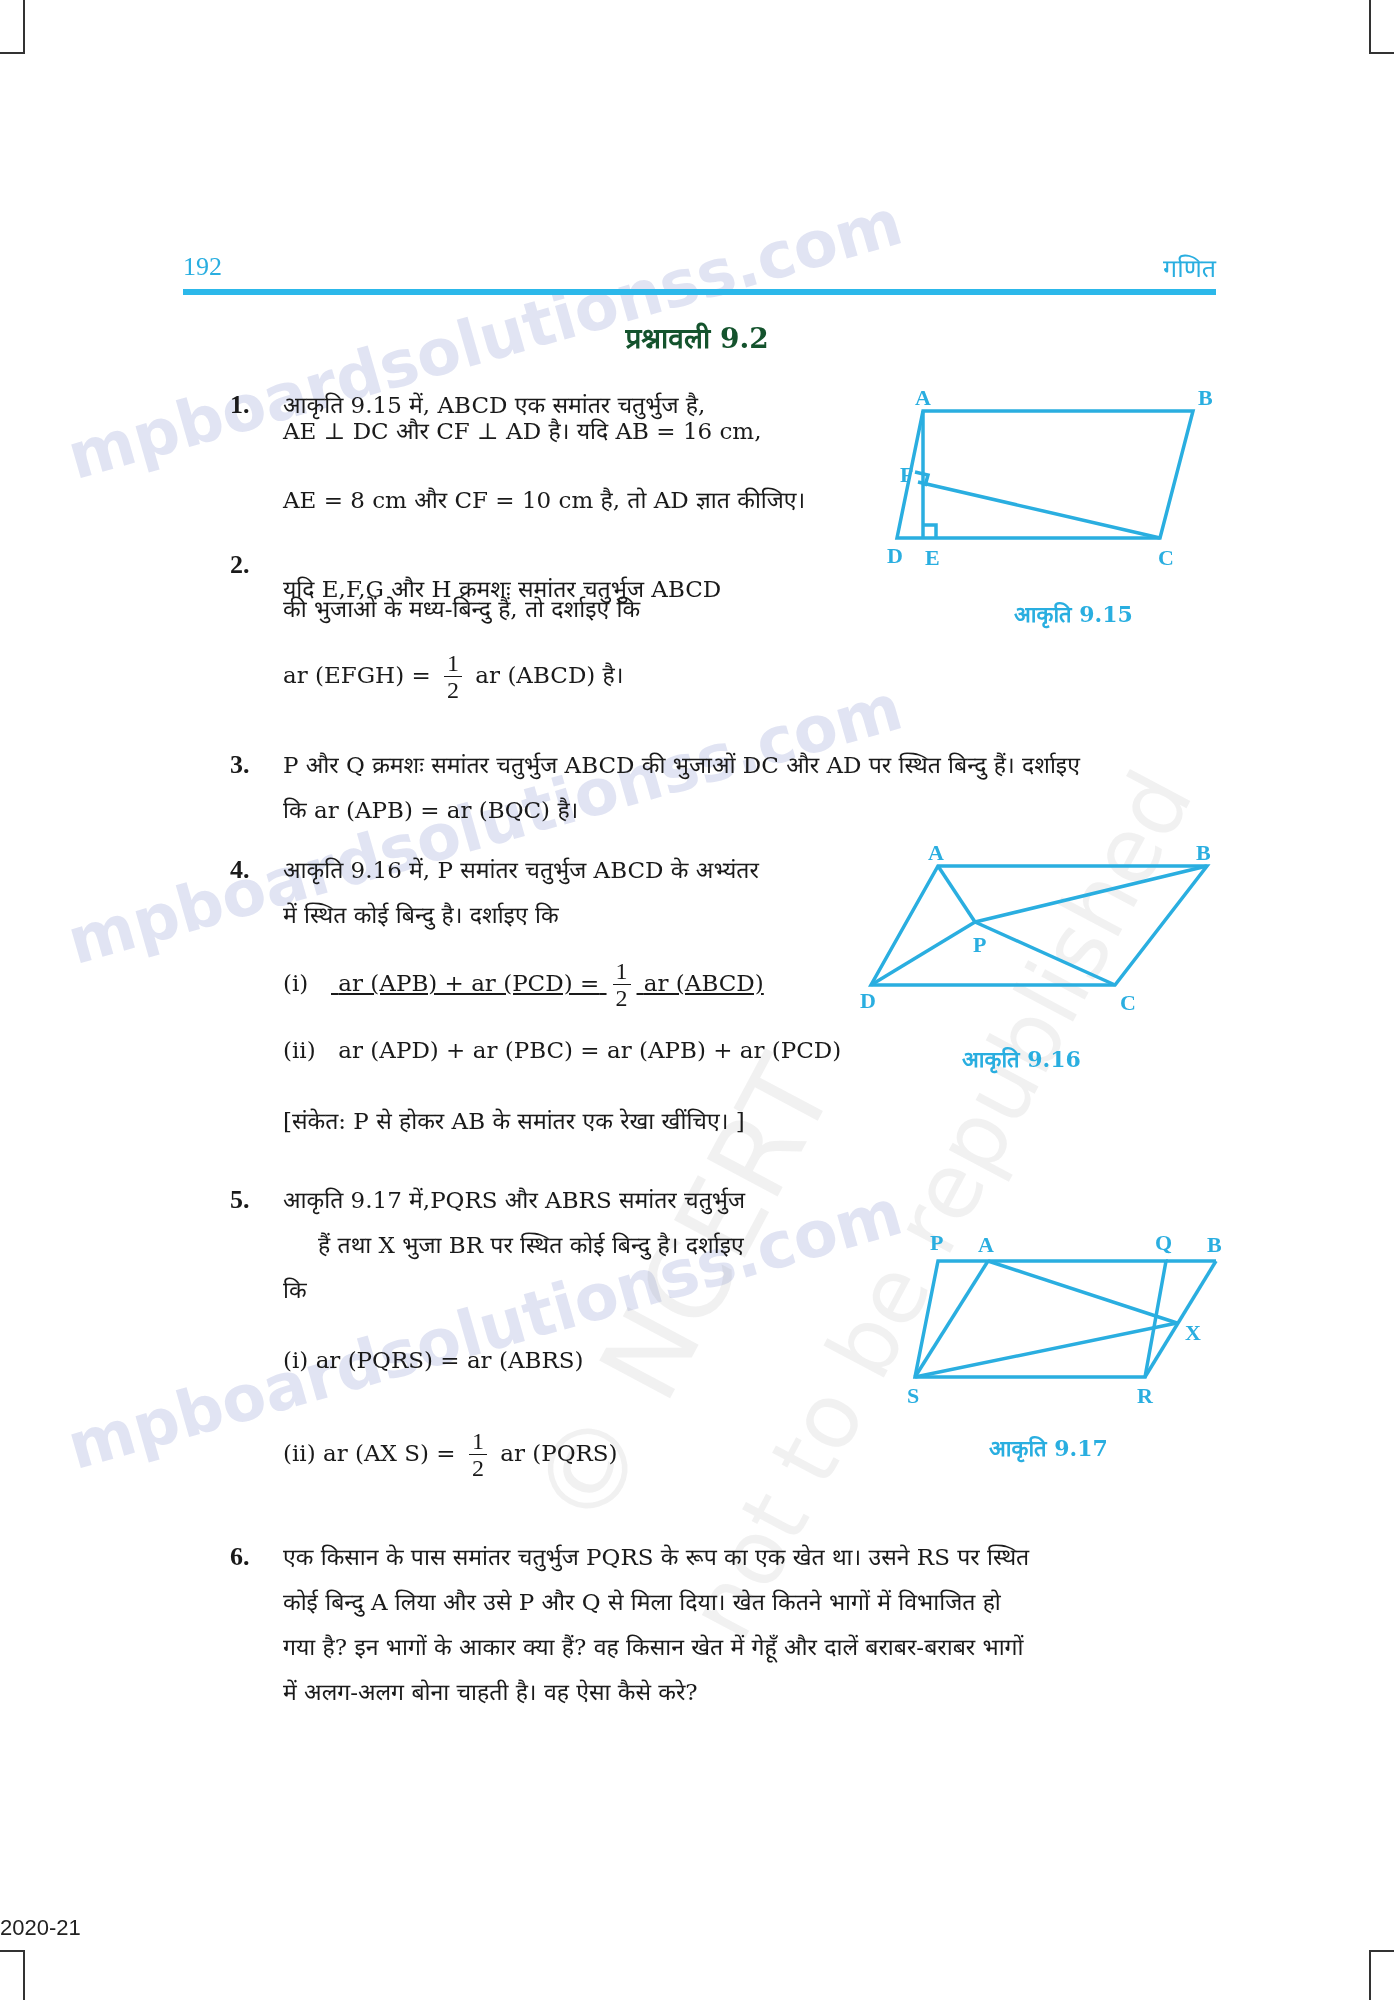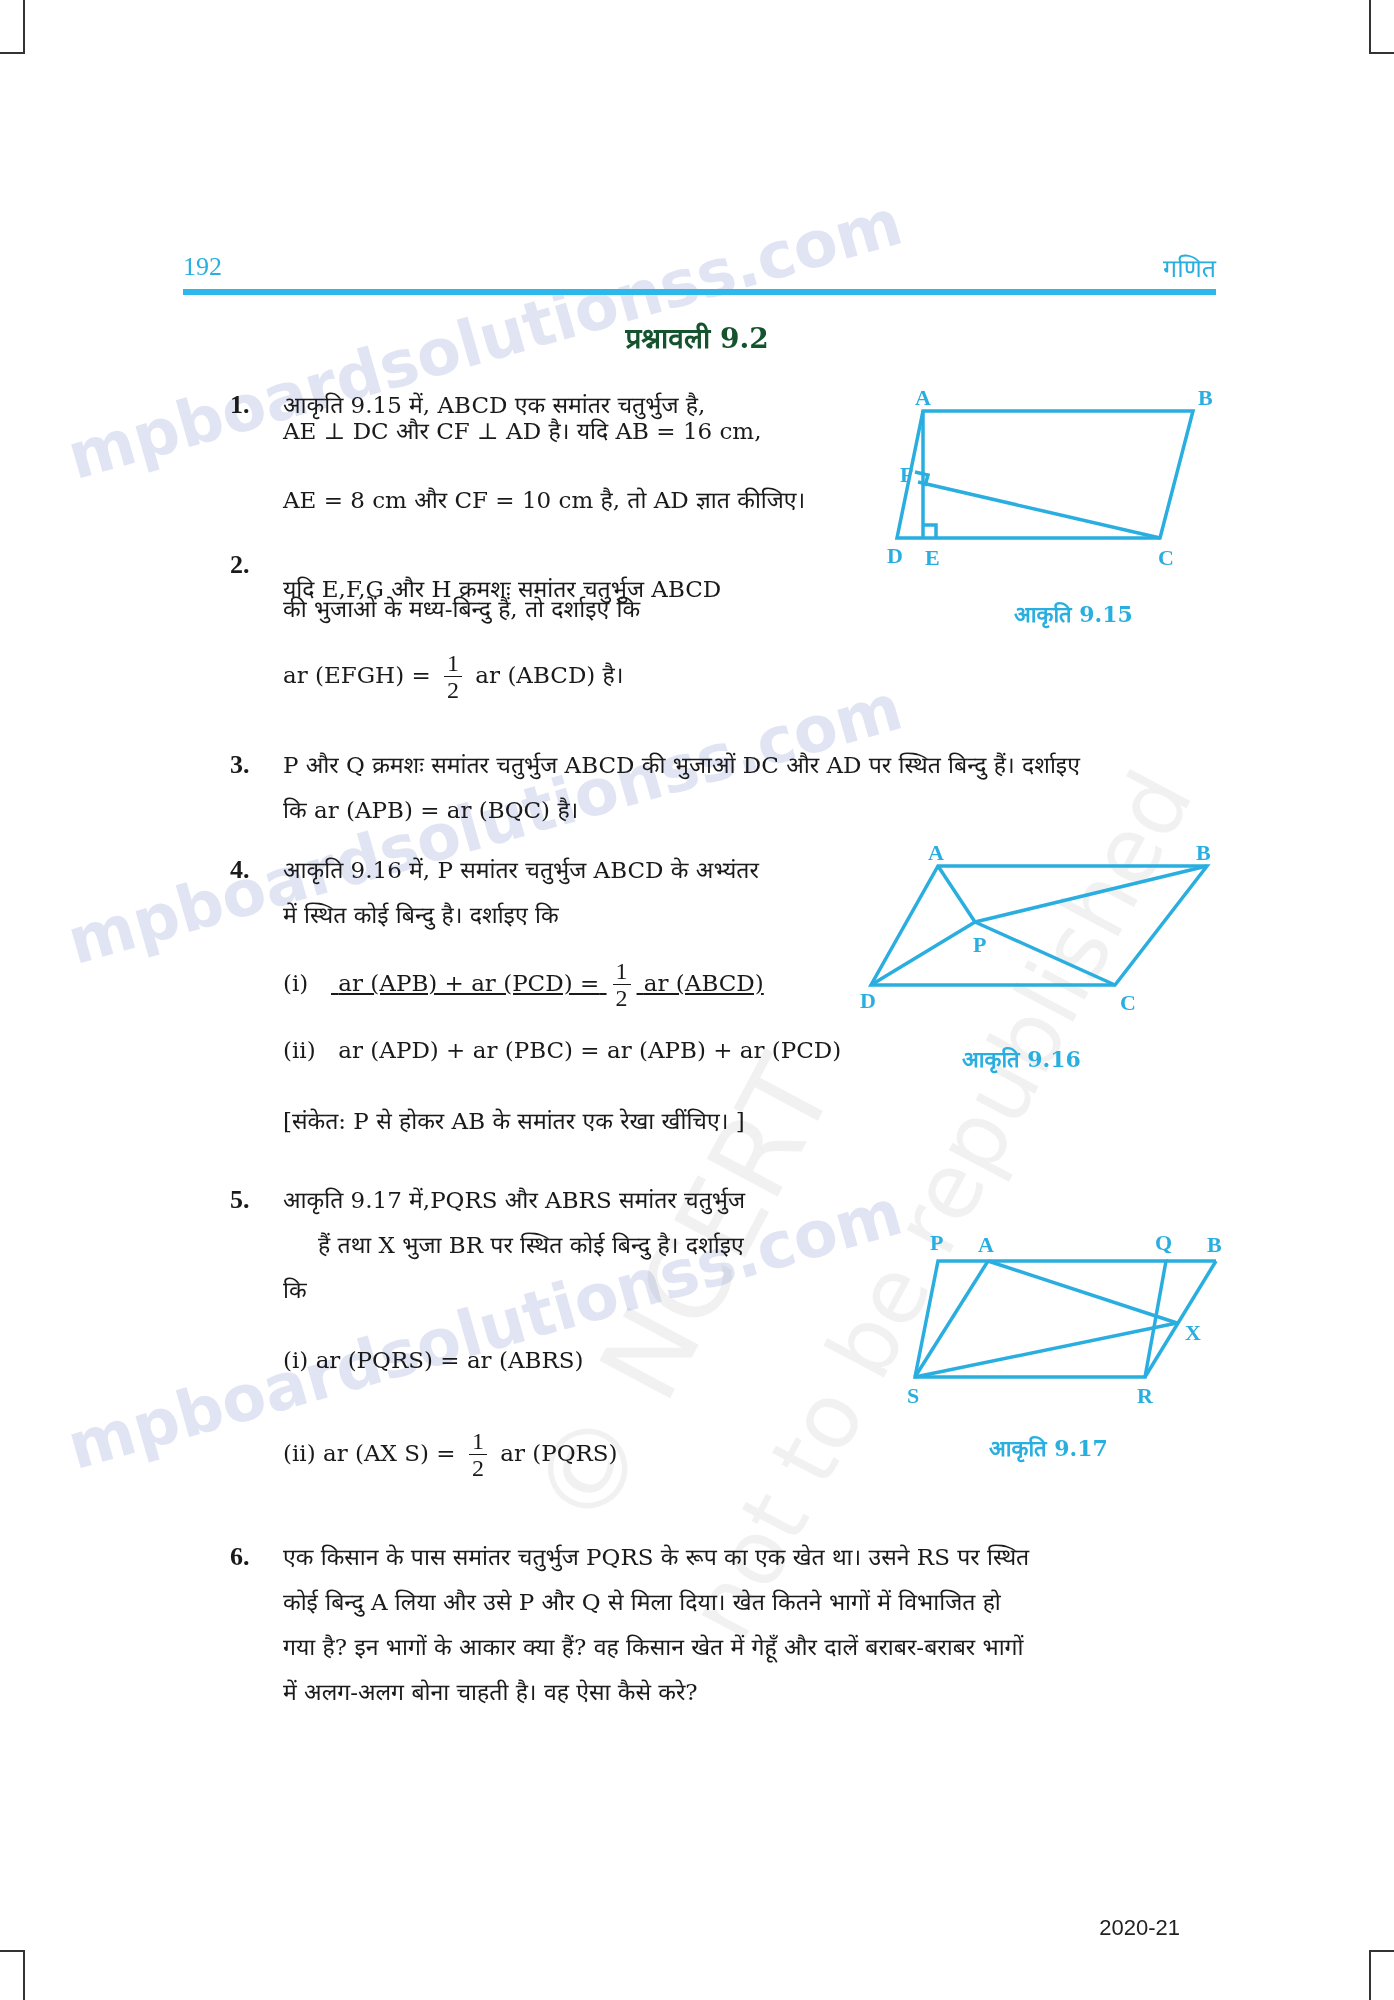--- a/index.html
+++ b/index.html
@@ -11,21 +11,21 @@
   .rule { position:absolute; left:183px; top:289px; width:1033px; height:6px; background:#2cb8ea; }
   .title { position:absolute; left:0; width:1394px; top:318px; text-align:center; font-size:28px; font-weight:bold; color:#14532d; }
   .qnum { position:absolute; left:230px; font-family:"Liberation Serif", serif; font-weight:bold; font-size:26px; }
   .line { position:absolute; left:283px; font-size:23px; white-space:nowrap; line-height:30px; }
   .frac { display:inline-block; vertical-align:middle; text-align:center; font-family:"Liberation Serif", serif; font-size:24px; margin:0 6px; line-height:26px; }
   .frac .num { display:block; border-bottom:1.5px solid #1a1a1a; padding:0 3px; }
   .frac .den { display:block; }
   .fig { position:absolute; }
   .fig svg { overflow:visible; }
   .caption { position:absolute; font-size:22px; font-weight:bold; color:#29aee0; white-space:nowrap; }
-  .footer { position:absolute; left:0; width:1180px; top:1915px; text-align:right; font-family:"Liberation Sans", sans-serif; font-size:22px; color:#222; }
+  .footer { position:absolute; left:0; width:1180px; top:1915px; text-align:left; font-family:"Liberation Sans", sans-serif; font-size:22px; color:#222; }
   .wm { position:absolute; font-family:"DejaVu Sans", sans-serif; font-weight:bold; color:rgba(120,130,200,0.22); white-space:nowrap; transform-origin:left bottom; }
   .wm2 { position:absolute; font-family:"DejaVu Sans", sans-serif; color:rgba(150,150,150,0.13); white-space:nowrap; transform-origin:left bottom; }
 </style>
 </head>
 <body>
 
 <div class="crop" style="left:23px;top:0;width:2px;height:53px;"></div>
 <div class="crop" style="left:0;top:52px;width:25px;height:2px;"></div>
 <div class="crop" style="left:1369px;top:0;width:2px;height:53px;"></div>
 <div class="crop" style="left:1369px;top:52px;width:25px;height:2px;"></div>

